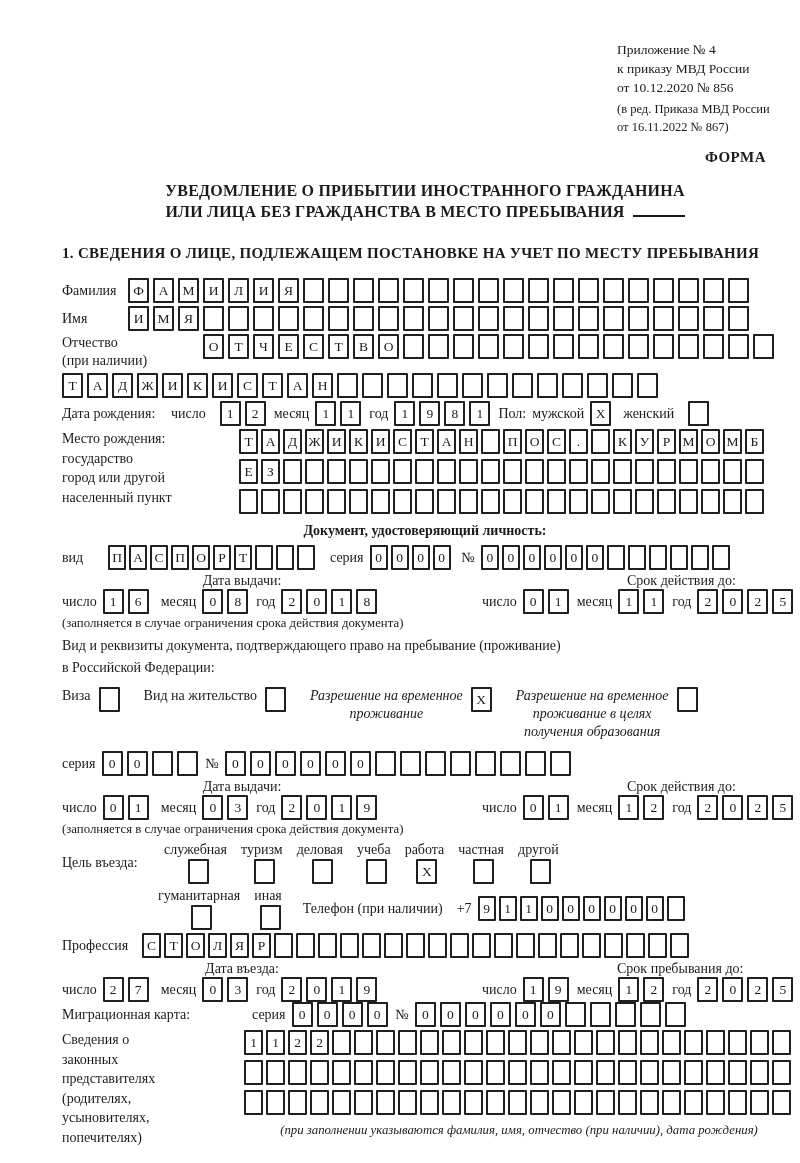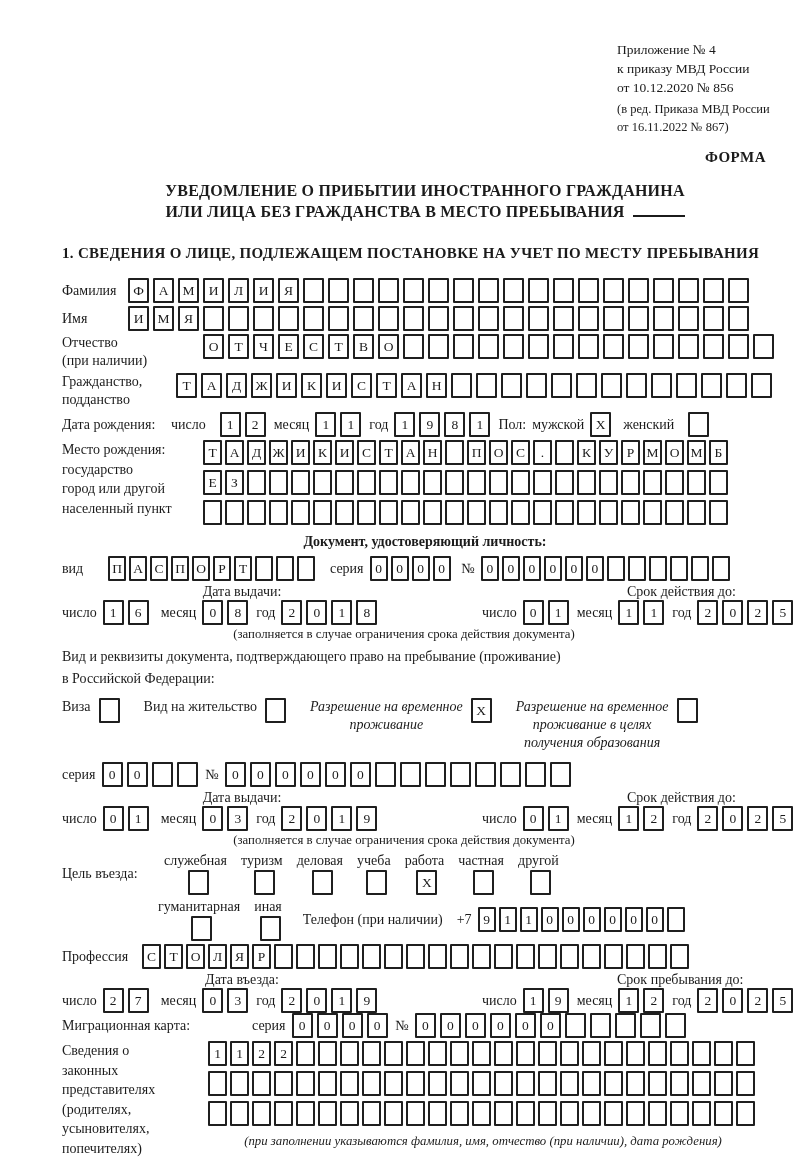--- a/index.html
+++ b/index.html
@@ -21,31 +21,31 @@
   .cell {
     width:17px; height:21px; border:2px solid #1f1f1f; margin-right:4px; flex:none;
     display:inline-flex; align-items:center; justify-content:center;
     font-size:13.5px; border-radius:1px;
   }
   .cells .cell:last-child { margin-right:0; }
   .cells.sm .cell { width:14px; height:21px; margin-right:3px; }
   .cells.sm24 .cell { width:15px; margin-right:3px; }
   .center { text-align:center;font-style:italic; }
   .note { font-size:12.8px; }
-  .note-right { text-align:center; padding-right:42px; margin-top:2px; margin-bottom:4px; }
+  .note-right { text-align:left; padding-right:42px; margin-top:2px; margin-bottom:4px; }
   .twocol { display:flex; align-items:center; }
   .col1 { width:360px; flex:none; display:flex; align-items:center; }
   .col1h { width:360px; flex:none; text-align:center; font-size:14px; padding-left:0; }
   .col2 { display:flex; align-items:center; }
   .col2h { text-align:left; font-size:14px; padding-left:120px; }
   .dlbl { font-size:14px; margin-right:6px; flex:none; }
   .gap8 { width:8px; flex:none; } .gap12 { width:12px; flex:none; }
   .gap16 { width:16px; flex:none; } .gap24 { width:24px; flex:none; }
   .mt6 { }
-  .block { display:flex; align-items:flex-start; }
+  .block { display:flex; align-items:flex-start;gap:36px; }
   .blk-lbl { flex:none; font-size:14px; line-height:19.5px; }
   .cellrows .row { margin-bottom:5px; }
   .docline { font-size:14px; line-height:22px; }
   .visa-row { display:flex; align-items:flex-start; margin-top:8px; }
   .visa-item { display:flex; align-items:flex-start; }
   .visa-item .lbl { margin-right:8px; }
   .pair { display:flex; align-items:center; margin-left:9px;flex-direction:column; }
   .pair .lbl { margin-right:5px; }
   .heading-c { text-align:center; font-weight:bold; font-size:14px; margin:4px 0 6px 0; }
 </style>
@@ -163,24 +163,20 @@
         <span class="cell"></span>
         <span class="cell"></span>
         <span class="cell"></span>
         <span class="cell"></span>
         <span class="cell"></span>
         <span class="cell"></span>
       </div>
   </div>
 
   <div class="row top">
-    <div class="lbl" style="width:114px">
-      <div>Гражданство,</div>
-      <div>подданство</div>
-    </div>
     <div class="cells">
         <span class="cell">Т</span>
         <span class="cell">А</span>
         <span class="cell">Д</span>
         <span class="cell">Ж</span>
         <span class="cell">И</span>
         <span class="cell">К</span>
         <span class="cell">И</span>
         <span class="cell">С</span>
         <span class="cell">Т</span>

